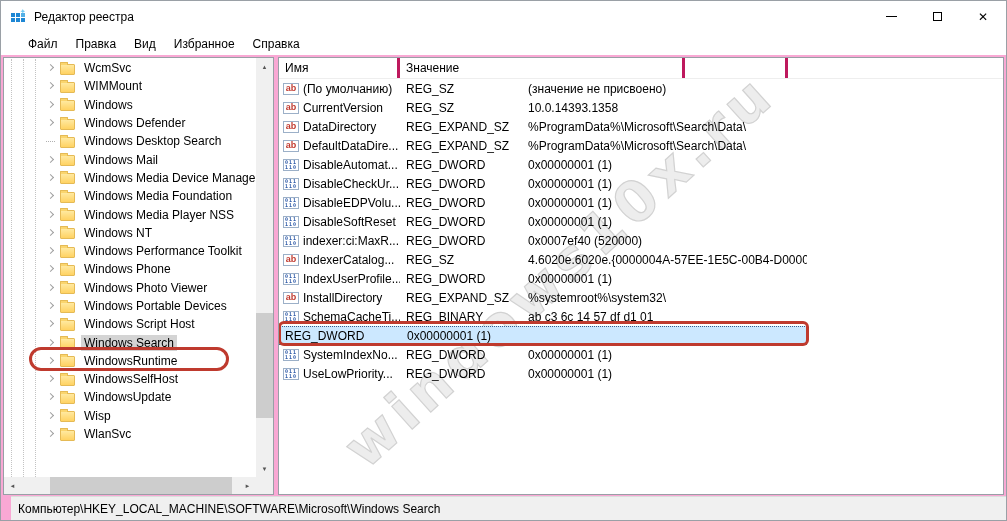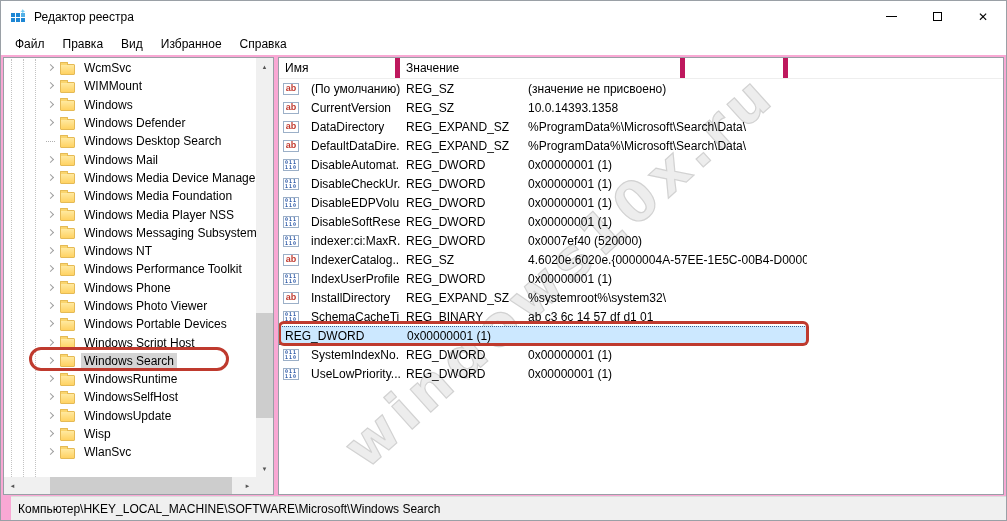--- a/index.html
+++ b/index.html
@@ -12,21 +12,21 @@
   
   .titlebar { height:31px; display:flex; align-items:center; padding-left:9px; background:#fff; }
   .app-icon { width:16px; height:16px; flex:none; }
   .title-text { margin-left:8px; }
   .win-controls { margin-left:auto; display:flex; height:100%; }
   .win-btn { width:46px; height:100%; display:flex; align-items:center; justify-content:center; }
   .glyph-min { width:11px; border-top:1px solid #000; display:block; }
   .glyph-max { width:9px; height:9px; border:1px solid #000; display:block; }
   .glyph-close { font-size:12px; line-height:1; }
   
-  .menubar { height:23px; display:flex; align-items:center; padding-left:5px; background:#fff; }
+  .menubar { height:23px; display:flex; align-items:center; padding-left:18px; background:#fff; }
   .menu-item { padding:3px 9px; }
   
   .content { position:absolute; top:56px; left:2px; right:2px; bottom:25px; display:flex; }
   .tree-pane { width:271px; flex:none; border:1px solid #999fa6; position:relative; background:#fff; overflow:hidden; }
   .tree-items { position:absolute; top:1px; left:0; right:17px; bottom:17px; overflow:hidden; }
   .guide { position:absolute; top:0; bottom:0; width:0; border-left:1px dotted #c3c3c3; }
   .g1{left:7px;} .g2{left:19px;} .g3{left:31px;}
   .tree-row { height:18.3px; display:flex; align-items:center; padding-left:42px; white-space:nowrap; position:relative; }
   .expander { width:10px; height:10px; flex:none; margin-right:4px; position:relative; }
   .expander::after { content:''; position:absolute; left:2px; top:2px; width:4px; height:4px;
@@ -47,29 +47,29 @@
   .arrow-up{top:0;left:0;} .arrow-down{bottom:0;left:0;} .arrow-left{left:0;top:0;} .arrow-right{right:0;top:0;}
   .vthumb { position:absolute; left:0; top:255px; width:17px; height:105px; background:#cdcdcd; }
   .hthumb { position:absolute; left:46px; top:0; width:182px; height:17px; background:#cdcdcd; }
   .splitter { width:4px; flex:none; }
   
   .list-pane { flex:1; border:1px solid #999fa6; position:relative; background:#fff; overflow:hidden; }
   .watermark { position:absolute; left:-20px; top:180px; width:600px; text-align:center; z-index:0;
     font-family:"DejaVu Sans", sans-serif; font-size:56px; font-weight:bold; letter-spacing:6px;
     color:rgba(190,190,190,0.28); -webkit-text-stroke:1.2px #d2d2d2; transform:rotate(-42deg); pointer-events:none; }
   .list-header { position:relative; z-index:1; display:flex; height:21px; align-items:stretch; border-bottom:1px solid #eee; }
-  .hcell { padding-left:6px; border-right:5px solid #be185d; display:flex; align-items:center; }
+  .hcell { padding-left:6px; border-right:3px solid #be185d; display:flex; align-items:center; }
   .col-name{width:121px;} .col-type{width:122px;} .col-value{width:285px;} .col-filler{width:103px;}
   .col-rest{flex:1; border-right:none;}
   .list-body { position:relative; z-index:1; }
   .list-row { display:flex; height:19px; align-items:center; width:528px; }
   .list-row.selected { background:#cce8ff; outline:1px dotted #39618c; outline-offset:-1px; }
   .cell { height:100%; display:flex; align-items:center; overflow:hidden; white-space:nowrap; flex:none; }
   .name-cell{width:121px; padding-left:4px;} .type-cell{width:122px; padding-left:6px;} .value-cell{width:285px; padding-left:6px;}
-  .val-icon { width:16px; height:12px; flex:none; margin-right:12px; border:1px solid #9cb0c8; background:#fff;
+  .val-icon { width:16px; height:12px; flex:none; margin-right:4px; border:1px solid #9cb0c8; background:#fff;
     display:flex; align-items:center; justify-content:center; }
   .icon-string { font-size:9px; font-weight:bold; color:#c13a2f; line-height:1; }
   .icon-binary { flex-direction:column; justify-content:center; font-family:"DejaVu Sans Mono", monospace;
     font-size:5px; line-height:5px; color:#2f5ba8; font-weight:bold; letter-spacing:1px; }
   
   .annotation { position:absolute; border:3px solid #bf3a2e; z-index:3; pointer-events:none; }
   .anno-tree { left:25px; top:289px; width:200px; height:24px; border-radius:14px; }
   .anno-list { left:-1px; top:263px; width:531px; height:25px; border-radius:6px; }
   
   .statusbar { position:absolute; left:10px; right:0; bottom:0; height:24px; background:#f0f0f0;
@@ -160,25 +160,20 @@
     <span class="tree-label">Windows Media Foundation</span>
   </div>
           <div class="tree-row">
     <span class="expander"></span>
     <span class="folder"></span>
     <span class="tree-label">Windows Media Player NSS</span>
   </div>
           <div class="tree-row">
     <span class="expander"></span>
     <span class="folder"></span>
-    <span class="tree-label">Windows Messaging Subsystem</span>
-  </div>
-          <div class="tree-row">
-    <span class="expander"></span>
-    <span class="folder"></span>
     <span class="tree-label">Windows NT</span>
   </div>
           <div class="tree-row">
     <span class="expander"></span>
     <span class="folder"></span>
     <span class="tree-label">Windows Performance Toolkit</span>
   </div>
           <div class="tree-row">
     <span class="expander"></span>
     <span class="folder"></span>

